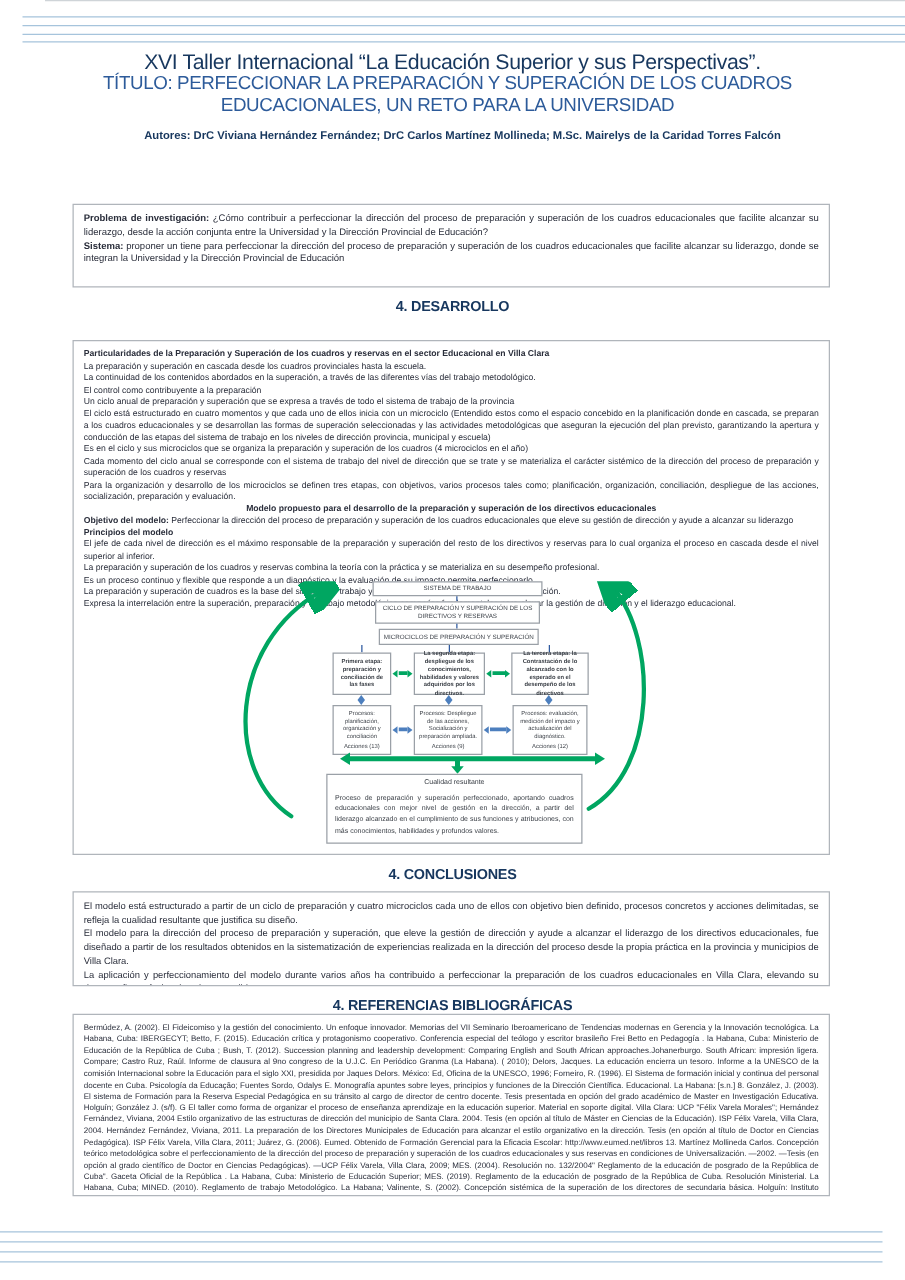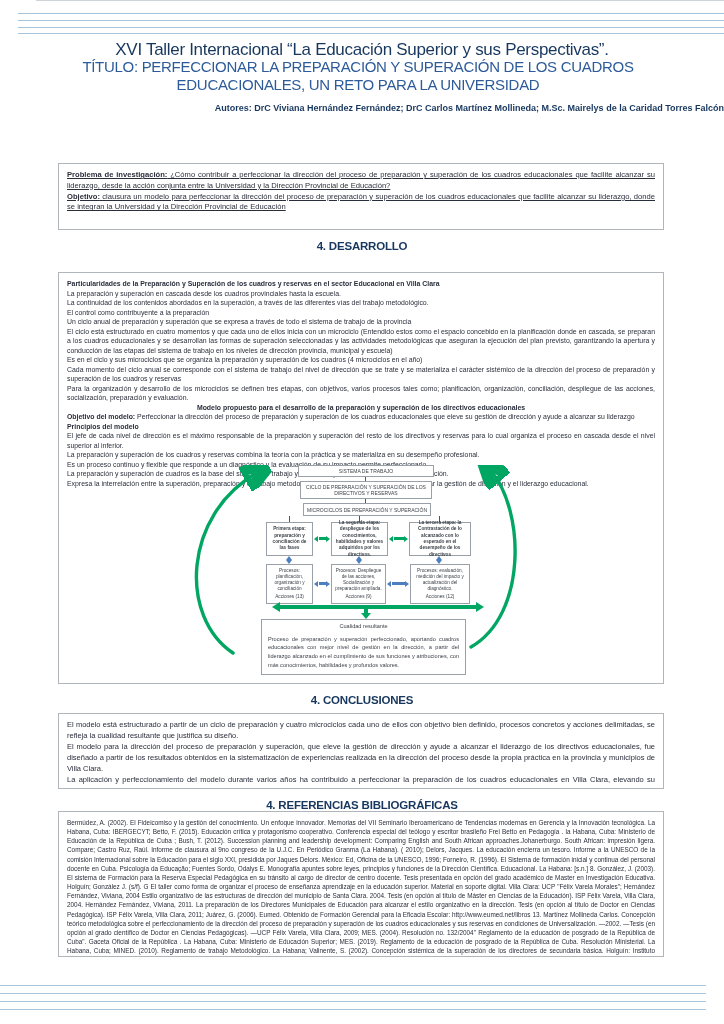--- a/index.html
+++ b/index.html
@@ -15,37 +15,37 @@
   .event-title {
     position: absolute; top: 40px; left: 0; width: 100%; text-align: center;
     font-size: 17px; letter-spacing: -0.3px; color: var(--heading-navy, #1F3864);
   }
   .poster-title {
     position: absolute; top: 58px; left: 68px; width: 580px; text-align: center;
     font-size: 15px; line-height: 1.18; letter-spacing: -0.3px;
     color: var(--title-blue, #2d5b9a);
   }
   .authors {
-    position: absolute; top: 103px; left: 0; width: 100%; text-align: right;
+    position: absolute; top: 103px; left: 0; width: 100%; text-align: center;
     font-size: 9px; font-weight: bold; color: var(--heading-navy, #17375E); padding-left: 16px;
   }
   .sec-h {
     position: absolute; left: 0; width: 100%; text-align: center;
     font-weight: bold; font-size: 11.5px; color: var(--heading-navy, #17375E);
     letter-spacing: -0.2px;
   }
   .box {
     position: absolute; left: 58px; width: 606px; background: #fff;
     border: 1px solid var(--box-border, #b0b5bb); padding: 6px 8px;
     overflow: hidden;
   }
   .box p { margin: 0; }
   .b { font-weight: bold; }
   .center { text-align: center; }
-  #intro-box   { top: 163px; height: 67px;  font-size: 7.6px; line-height: 1.42; text-align: justify; text-decoration: underline; }
+  #intro-box   { top: 163px; height: 67px;  font-size: 7.6px; line-height: 1.42; text-align: justify; }
   #des-box     { top: 272px; height: 412px; font-size: 6.9px; line-height: 1.38; text-align: justify; }
   #con-box     { top: 713px; height: 76px;  font-size: 7.5px; line-height: 1.46; text-align: justify; }
   #ref-box     { top: 811px; height: 146px; font-size: 6.4px; line-height: 1.43; text-align: justify; }
 
   
   .diagram { position: absolute; left: 8px; top: 192px; right: 8px; height: 214px; }
   .arcs { position: absolute; left: 0; top: 0; z-index: 0; }
   .arcs path { stroke: var(--accent-green, #00A661); stroke-width: 3.4; fill: none; stroke-linecap: round; }
   .dbox {
     position: absolute; border: 1px solid #9aa0a7; background: #fff;
@@ -89,21 +89,21 @@
   <div class="deco" style="top:27px; left:18px; width:706px;"></div>
   <div class="deco" style="top:33px; left:18px; width:706px;"></div>
 
   <div class="event-title">XVI Taller Internacional “La Educación Superior y sus Perspectivas”.</div>
   <div class="poster-title">TÍTULO: PERFECCIONAR LA PREPARACIÓN Y SUPERACIÓN DE LOS CUADROS EDUCACIONALES, UN RETO PARA LA UNIVERSIDAD</div>
   <div class="authors">Autores: DrC Viviana Hernández Fernández; DrC Carlos Martínez Mollineda; M.Sc. Mairelys de la Caridad Torres Falcón</div>
 
   <div class="sec-h" style="top:137px;margin-top:32px;">1. INTRODUCCION (OBJETIVOS)</div>
   <div class="box" id="intro-box">
     <p><span class="b">Problema de investigación:</span><span> ¿Cómo contribuir a perfeccionar la dirección del proceso de preparación y superación de los cuadros educacionales que facilite alcanzar su liderazgo, desde la acción conjunta entre la Universidad y la Dirección Provincial de Educación?</span></p>
-    <p><span class="b">Objetivo:</span><span> clausura un modelo para perfeccionar la dirección del proceso de preparación y superación de los cuadros educacionales que facilite alcanzar su liderazgo, donde se integran la Universidad y la Dirección Provincial de Educación</span></p>
+    <p><span class="b">Sistema:</span><span> proponer un tiene para perfeccionar la dirección del proceso de preparación y superación de los cuadros educacionales que facilite alcanzar su liderazgo, donde se integran la Universidad y la Dirección Provincial de Educación</span></p>
   </div>
 
   <div class="sec-h" style="top:240px;">4. DESARROLLO</div>
   <div class="box" id="des-box">
     <p class="b">Particularidades de la Preparación y Superación de los cuadros y reservas en el sector Educacional en Villa Clara</p>
     <p>La preparación y superación en cascada desde los cuadros provinciales hasta la escuela.</p>
     <p>La continuidad de los contenidos abordados en la superación, a través de las diferentes vías del trabajo metodológico.</p>
     <p>El control como contribuyente a la preparación</p>
     <p>Un ciclo anual de preparación y superación que se expresa a través de todo el sistema de trabajo de la provincia</p>
     <p>El ciclo está estructurado en cuatro momentos y que cada uno de ellos inicia con un microciclo (Entendido estos como el espacio concebido en la planificación donde en cascada, se preparan a los cuadros educacionales y se desarrollan las formas de superación seleccionadas y las actividades metodológicas que aseguran la ejecución del plan previsto, garantizando la apertura y conducción de las etapas del sistema de trabajo en los niveles de dirección provincia, municipal y escuela)</p>

